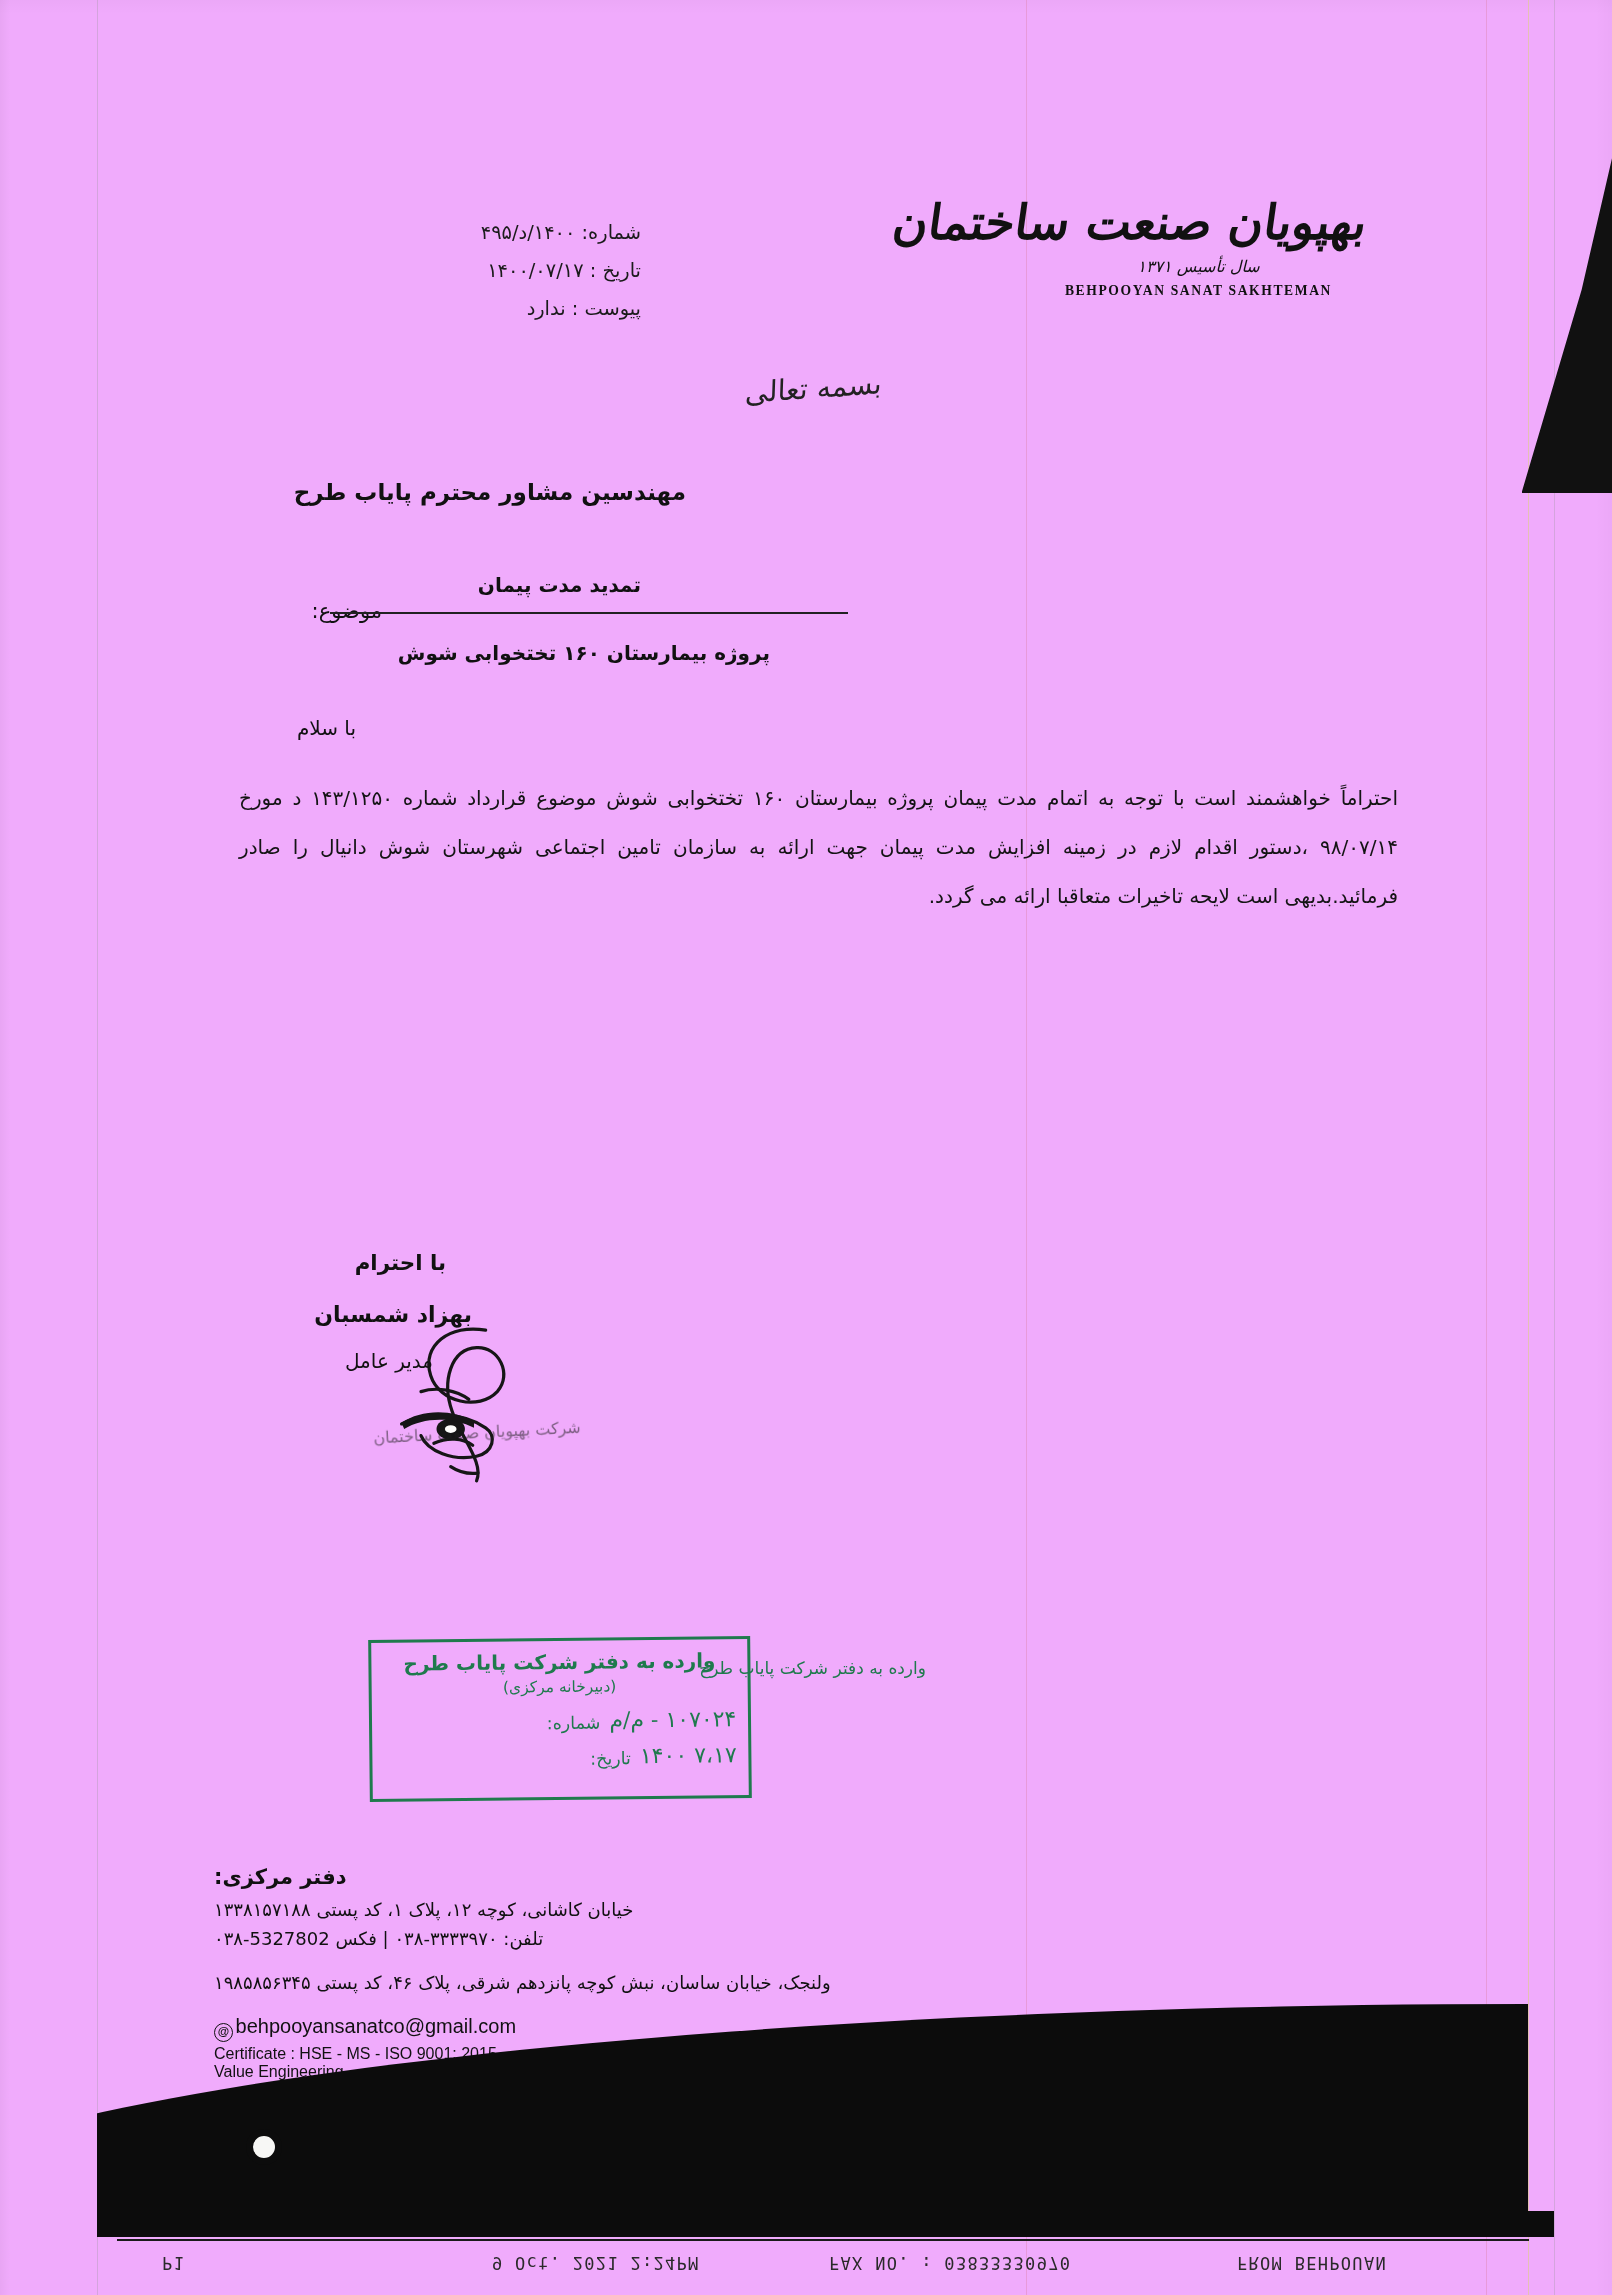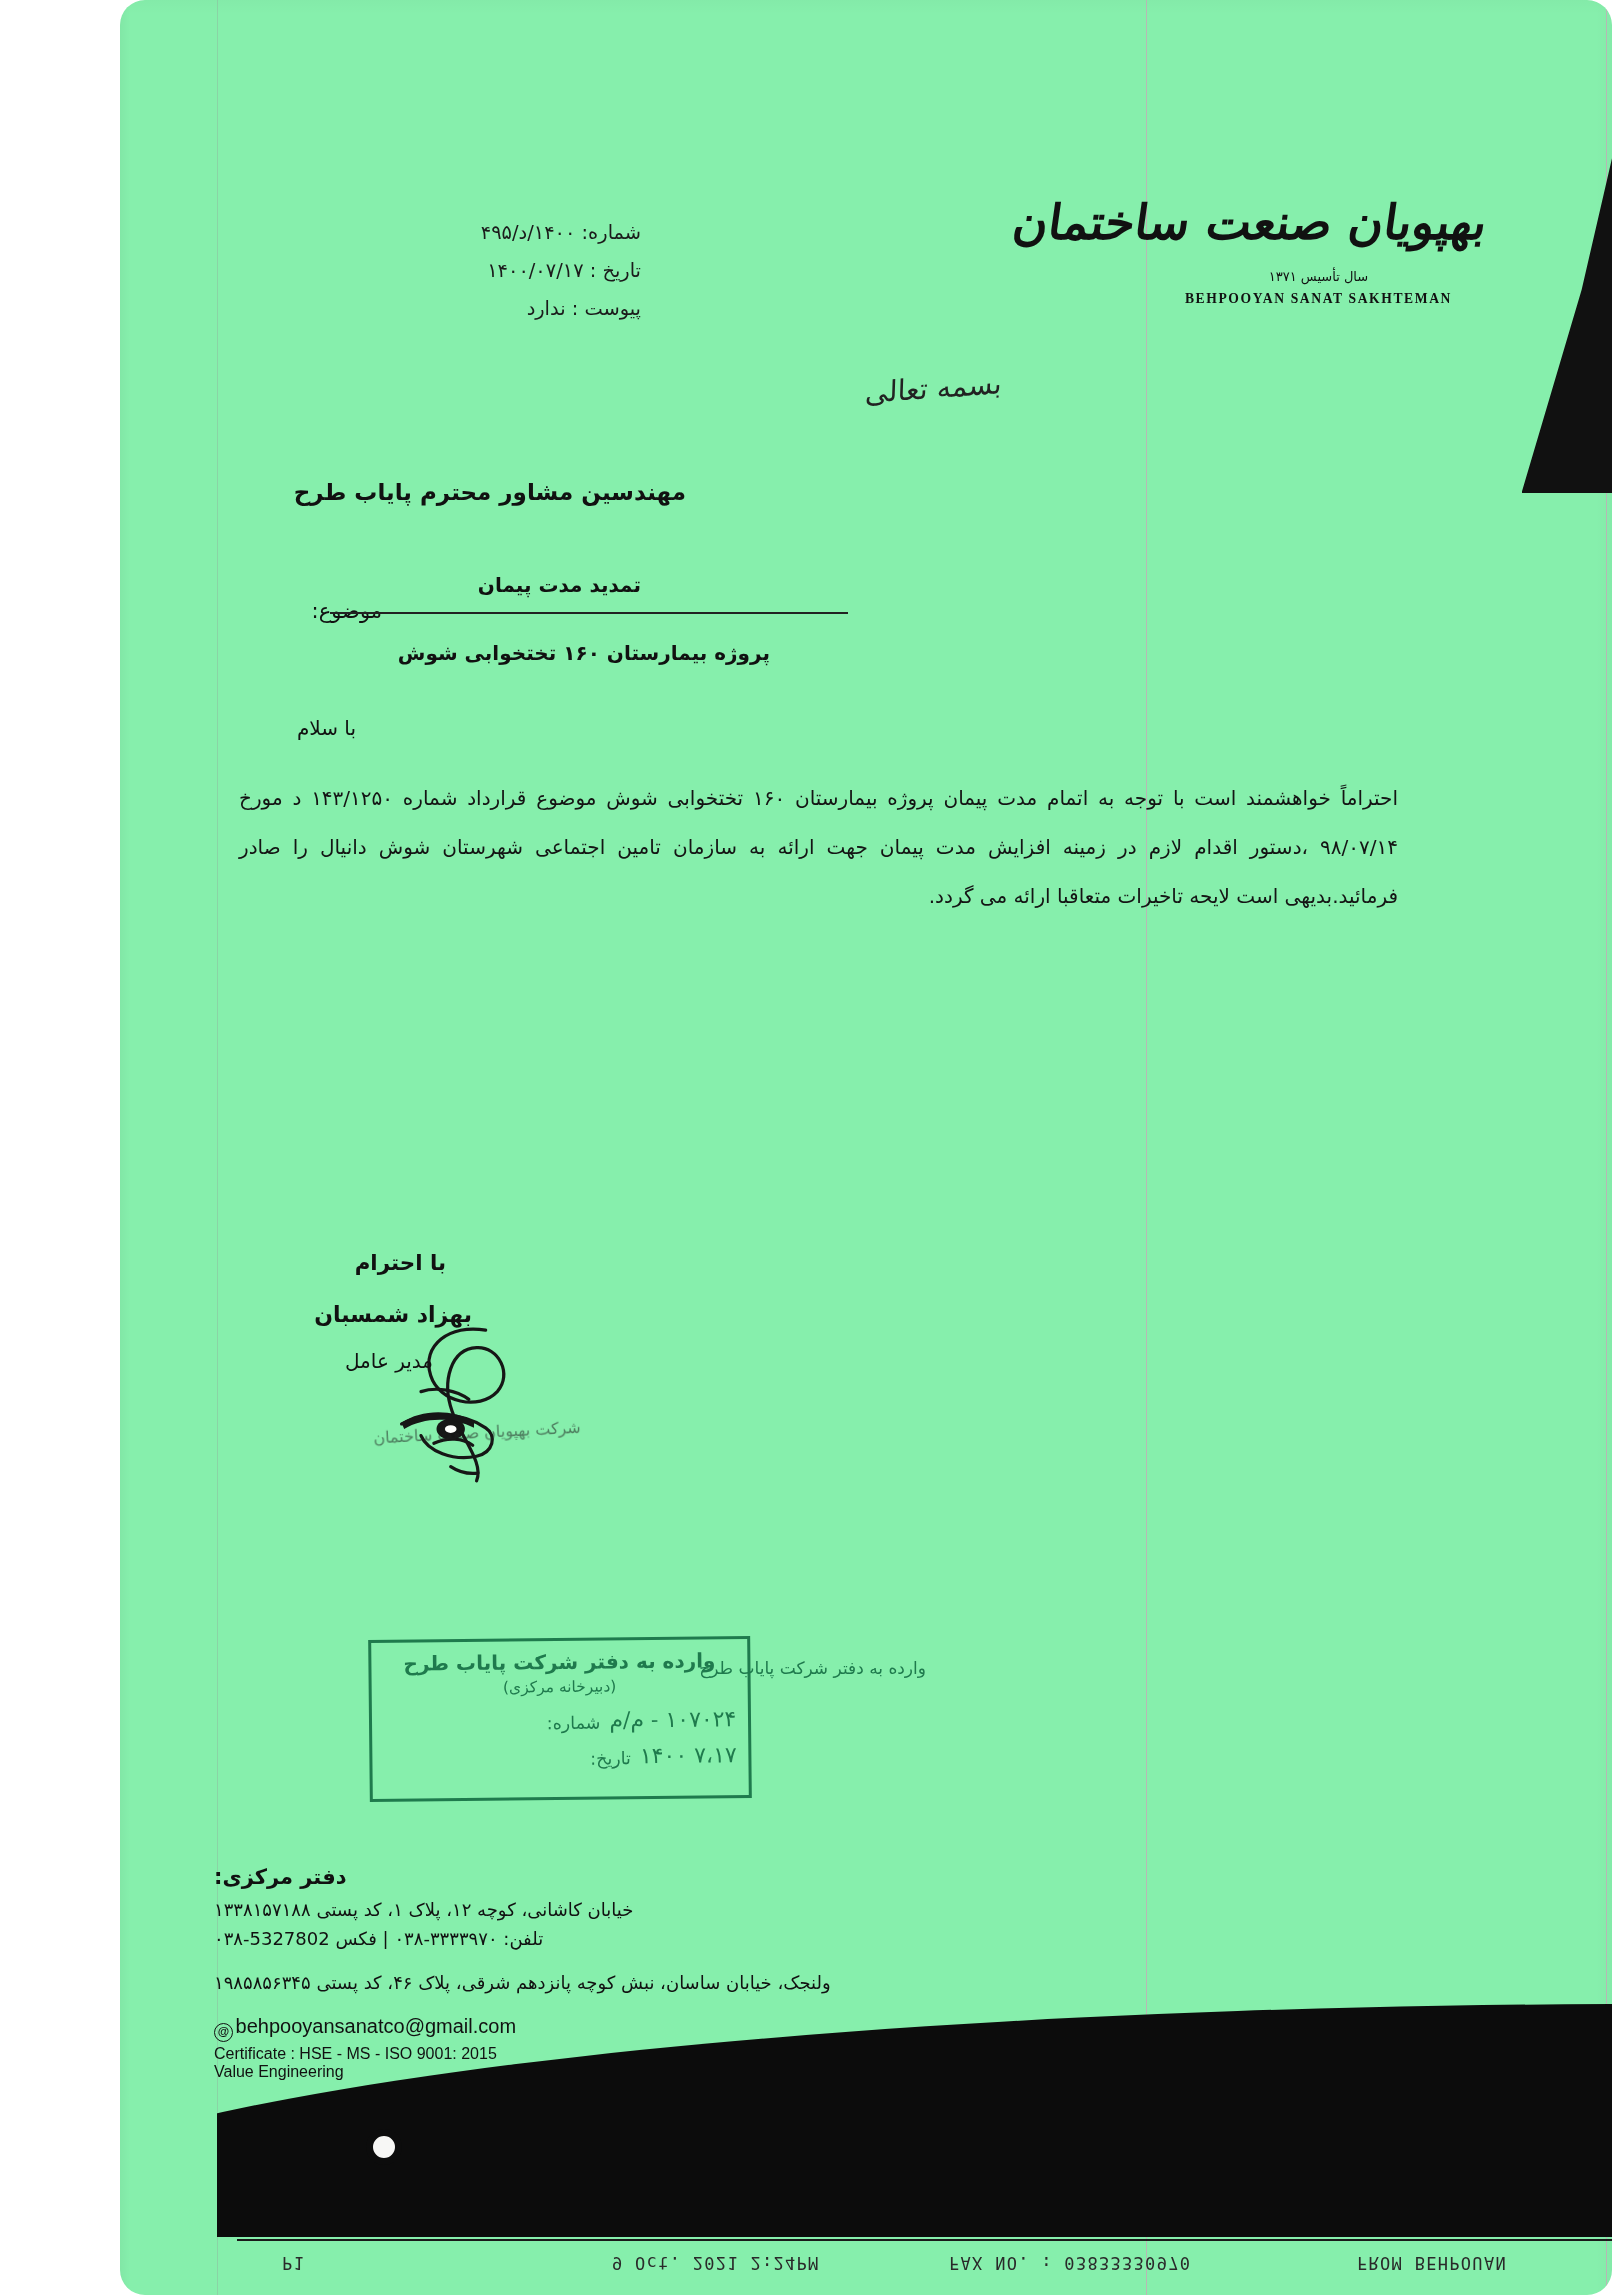--- a/index.html
+++ b/index.html
@@ -5,25 +5,24 @@
   html, body {
     margin: 0;
     padding: 0;
     background: #ffffff;
   }
   body {
     font-family: "DejaVu Sans", sans-serif;
   }
   .page {
     position: relative;
-    width: 1492px;
+    width: 1612px;
     height: 2295px;
-    background: #86efac;
+    background: #f0abfc;
     overflow: hidden;
-    border-radius: 25px;
   }
 
   
   .scan-bg {
     position: absolute;
     inset: 0;
     background:
       linear-gradient(90deg, rgba(0,0,0,0.035) 0px, rgba(0,0,0,0.0) 10.4px),
       linear-gradient(270deg, rgba(0,0,0,0.02) 0px, rgba(0,0,0,0.0) 17px),
       linear-gradient(180deg, rgba(0,0,0,0.02) 0px, rgba(0,0,0,0) 14.2px);
@@ -129,23 +128,24 @@
   }
   .logo-script {
     font-family: "DejaVu Serif", serif;
     font-size: 48px;
     font-weight: 700;
     letter-spacing: -1.3px;
     transform: skewX(-8deg);
     white-space: nowrap;
   }
   .logo-sub1 {
-    font-size: 13px;
-    margin-top: 19px;
+    font-size: 16px;
+    margin-top: 7px;
     letter-spacing: 0.6px;
+    font-style: italic;
   }
   .logo-latin {
     font-family: Liberation Serif, serif;
     font-size: 13.6px;
     margin-top: 6.5px;
     letter-spacing: 1.6px;
     font-weight: 700;
   }
   .besmeh {
     position: absolute;

